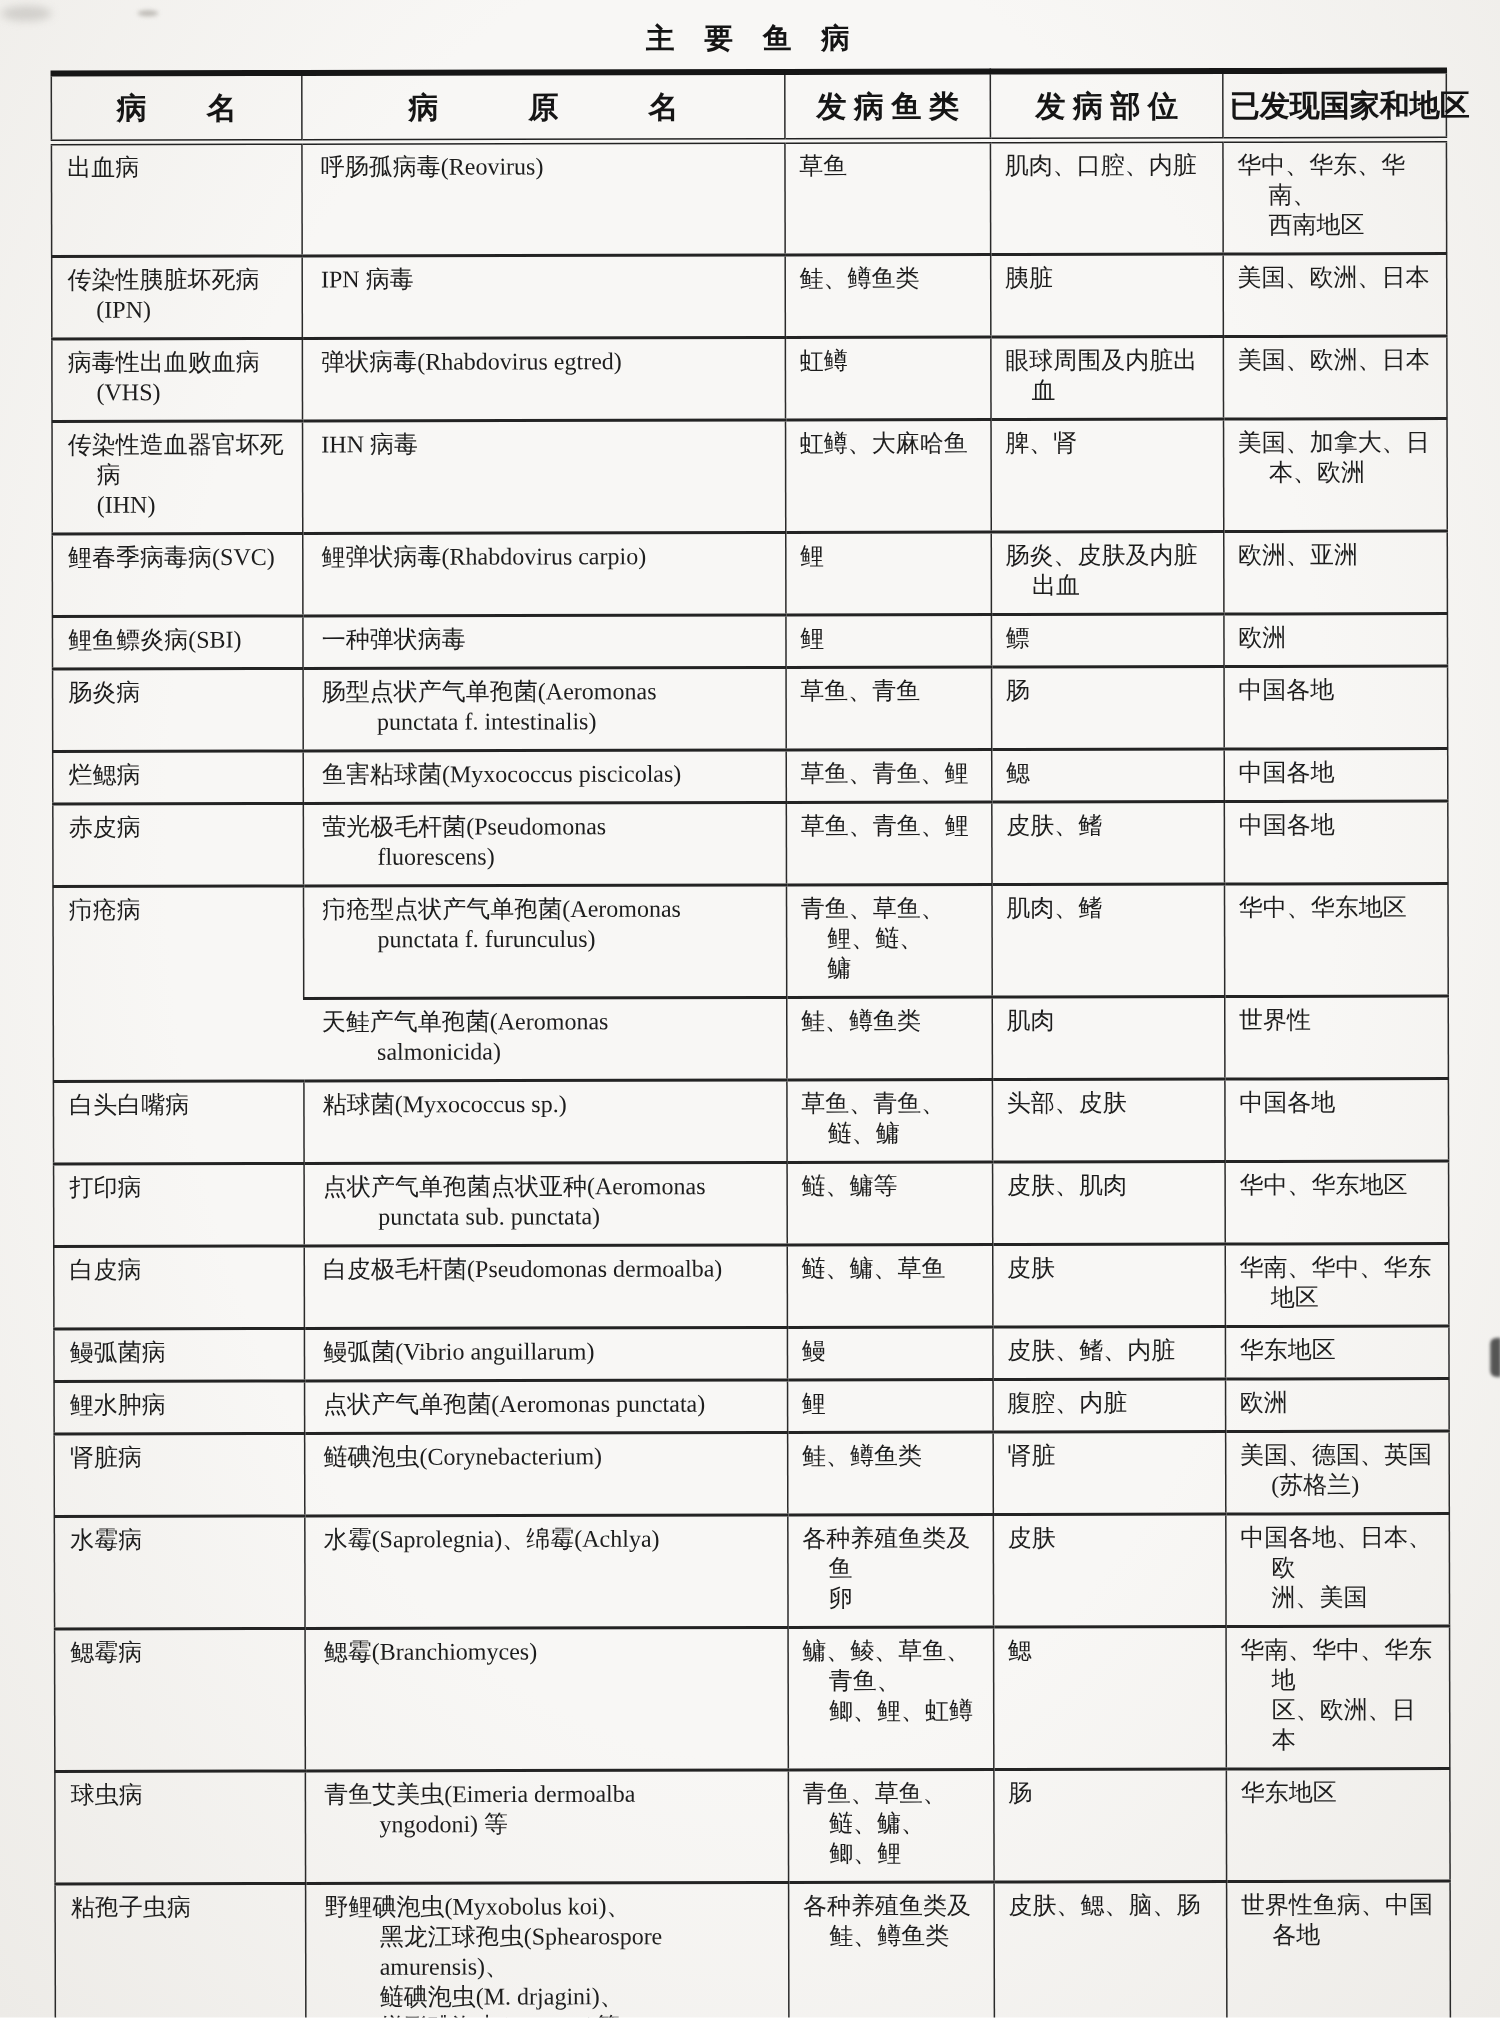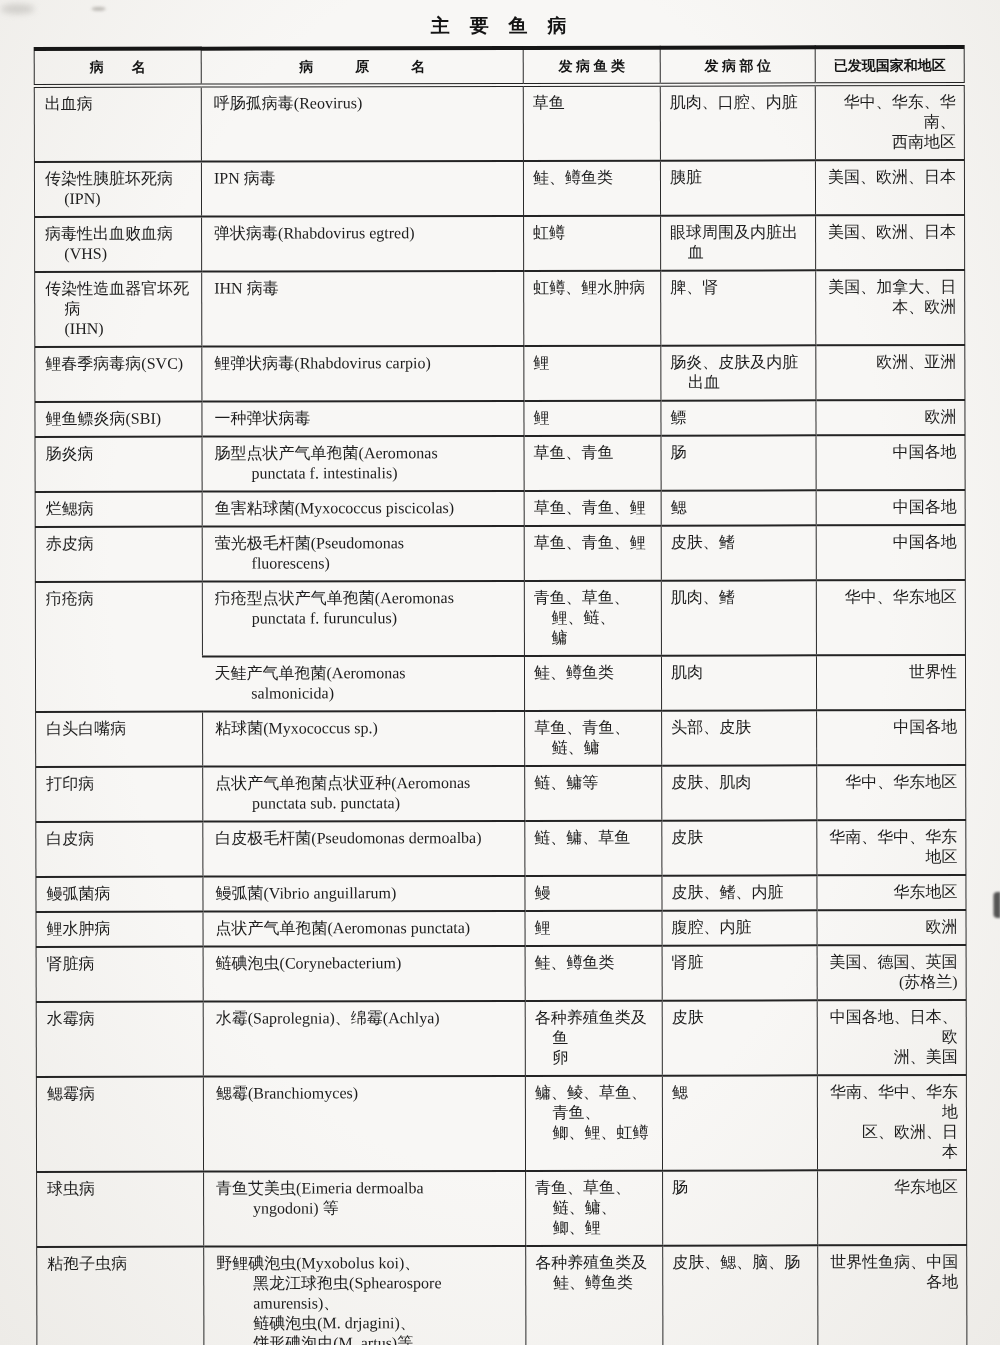--- a/index.html
+++ b/index.html
@@ -20,21 +20,21 @@
     position:absolute;left:35px;top:46px;width:930px;
     border-collapse:collapse;table-layout:fixed;
     border-top:4px solid #161616;
     border-bottom:4px solid #161616;
     border-left:1.5px solid #2b2b2b;
     border-right:1.5px solid #2b2b2b;
   }
   col.c1{width:167px;} col.c2{width:322px;} col.c3{width:137px;}
   col.c4{width:155px;} col.c5{width:149px;}
   th{
-    font-size:14px;font-weight:bold;text-align:center;vertical-align:middle;
+    font-size:20px;font-weight:bold;text-align:center;vertical-align:middle;
     padding:8px 4px 7px 4px;color:#151515;
     border-bottom:4px double #232323;
     border-left:1.5px solid #2a2a2a;
     white-space:pre;
   }
   th:first-child{border-left:none;}
   td{
     font-size:16px;line-height:20px;vertical-align:top;
     padding:6px 8px 7px 10px;color:#1d1d1d;
     border-bottom:2px solid #242424;
@@ -42,21 +42,21 @@
     white-space:pre-line;
     overflow:hidden;
   }
   td:first-child{border-left:none;}
   tbody tr:last-child td{border-bottom:none;}
   
   td.c-name   {padding-left:calc(10px + 1.2em);text-indent:-1.2em;}
   td.c-path   {padding-left:calc(12px + 2.3em);text-indent:-2.3em;}
   td.c-fish   {padding-left:calc(9px  + 1.1em);text-indent:-1.1em;margin-top:36px;}
   td.c-parts  {padding-left:calc(9px  + 1.1em);text-indent:-1.1em;margin-top:43px;}
-  td.c-regions{padding-left:calc(9px  + 1.3em);text-indent:-1.3em;text-align:right;}
+  td.c-regions{padding-left:calc(9px  + 1.3em);text-indent:-1.3em;}
   
   .smudge-topleft{position:absolute;left:2px;top:3px;width:34px;height:10px;
     background:#c9c7c3;border-radius:50%;filter:blur(3px);opacity:.8;}
   .speck-top{position:absolute;left:93px;top:6px;width:14px;height:4px;
     background:#bdbab5;border-radius:50%;filter:blur(1.5px);}
   .blotch-right{position:absolute;right:0px;top:893px;width:7px;height:26px;
     background:#3a3a3a;border-radius:4px 0 0 4px;filter:blur(1px);opacity:.85;}
 </style>
 </head>
 <body>
@@ -104,21 +104,21 @@
           <td class="c-path">弹状病毒(Rhabdovirus egtred)</td>
           <td class="c-fish">虹鳟</td>
           <td class="c-parts">眼球周围及内脏出
 血</td>
           <td class="c-regions">美国、欧洲、日本</td>
         </tr>
         <tr>
           <td class="c-name">传染性造血器官坏死病
 (IHN)</td>
           <td class="c-path">IHN 病毒</td>
-          <td class="c-fish">虹鳟、鲤水肿病</td>
+          <td class="c-fish">虹鳟、大麻哈鱼</td>
           <td class="c-parts">脾、肾</td>
           <td class="c-regions">美国、加拿大、日
 本、欧洲</td>
         </tr>
         <tr>
           <td class="c-name">鲤春季病毒病(SVC)</td>
           <td class="c-path">鲤弹状病毒(Rhabdovirus carpio)</td>
           <td class="c-fish">鲤</td>
           <td class="c-parts">肠炎、皮肤及内脏
 出血</td>

